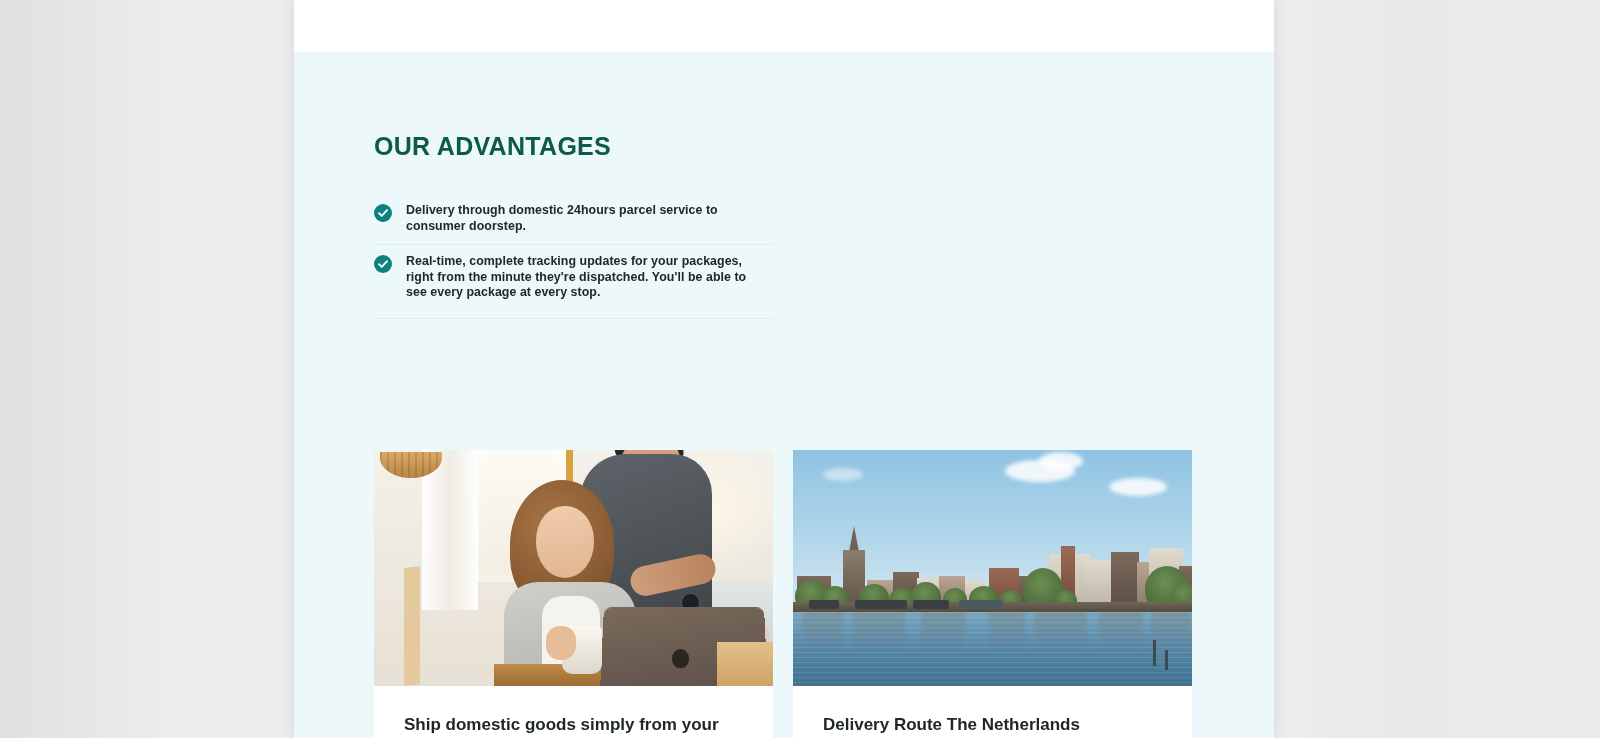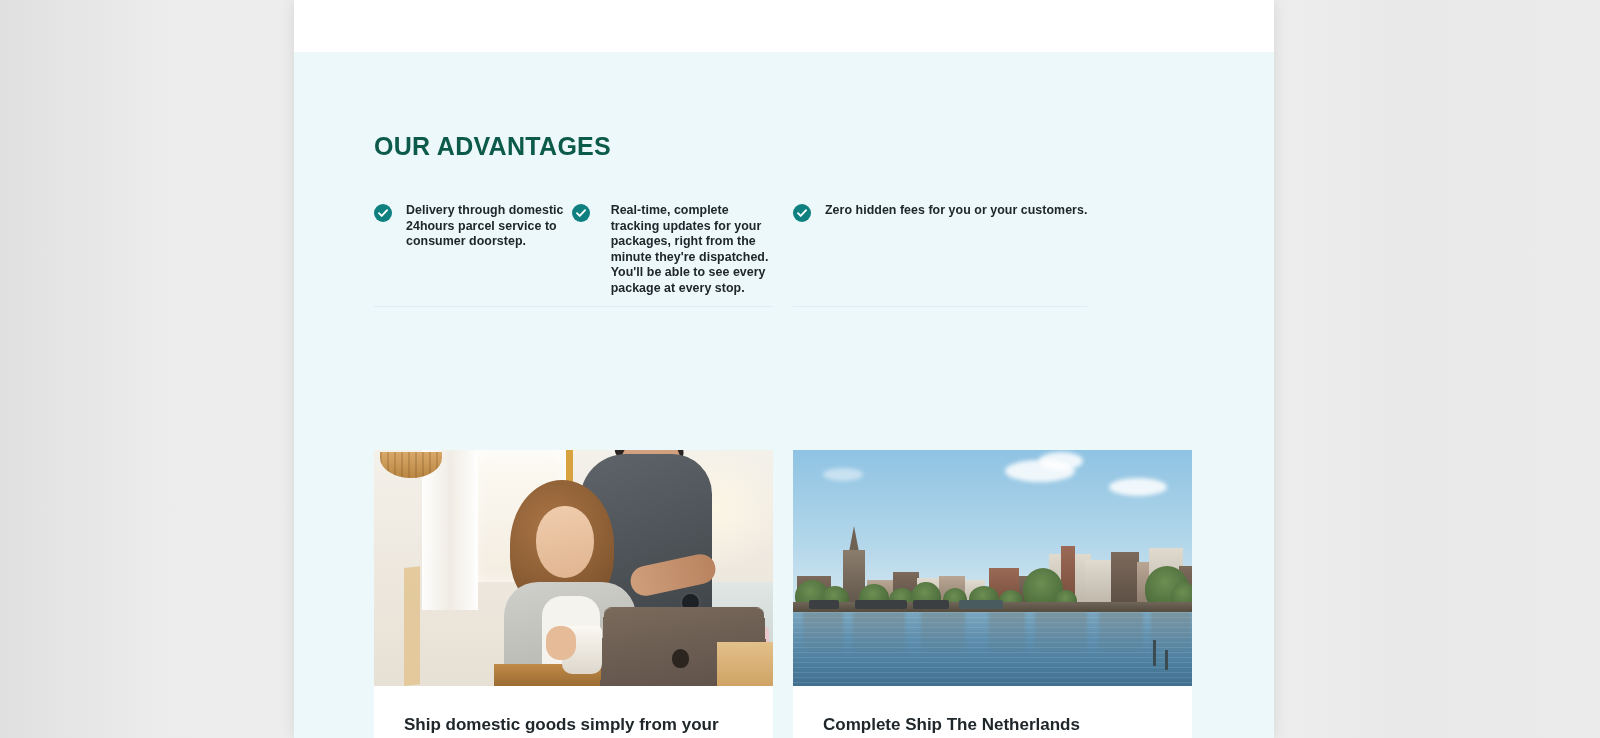--- a/index.html
+++ b/index.html
@@ -80,21 +80,21 @@
     position: absolute;
     left: 0;
     top: 142px;
     width: 818px;
     display: flex;
     gap: 20px;
   }
   .adv-col {
     width: 399px;
     display: flex;
-    flex-direction: row;
+    flex-direction: column;
   }
 
   .adv-item {
     display: flex;
     align-items: flex-start;
     padding: 9px 0 10px 0;
     border-bottom: 1px solid #dfeef2;
     min-height: 43px;
     box-sizing: border-box;
   }
@@ -454,44 +454,35 @@
               <span class="check-icon">
                 <svg viewBox="0 0 18 18" xmlns="http://www.w3.org/2000/svg">
                   <circle cx="9" cy="9" r="9" fill="#0e8080"></circle>
                   <path d="M5 9.2 L7.7 11.9 L13.1 6.2" fill="none" stroke="#ffffff" stroke-width="1.9" stroke-linecap="round" stroke-linejoin="round"></path>
                 </svg>
               </span>
               <span class="adv-text">Delivery through domestic 24hours parcel service to consumer doorstep.</span>
             </div>
 
 
-            <div class="adv-item" style="min-height:74px;gap:7px;">
+            <div class="adv-item" style="min-height:74px;">
               <span class="check-icon">
                 <svg viewBox="0 0 18 18" xmlns="http://www.w3.org/2000/svg">
                   <circle cx="9" cy="9" r="9" fill="#0e8080"></circle>
                   <path d="M5 9.2 L7.7 11.9 L13.1 6.2" fill="none" stroke="#ffffff" stroke-width="1.9" stroke-linecap="round" stroke-linejoin="round"></path>
                 </svg>
               </span>
               <span class="adv-text">Real-time, complete tracking updates for your packages, right from the minute they're dispatched. You'll be able to see every package at every stop.</span>
             </div>
 
           </div>
 
           <div class="adv-col">
 
 
-            <div class="adv-item">
-              <span class="check-icon">
-                <svg viewBox="0 0 18 18" xmlns="http://www.w3.org/2000/svg">
-                  <circle cx="9" cy="9" r="9" fill="#0e8080"></circle>
-                  <path d="M5 9.2 L7.7 11.9 L13.1 6.2" fill="none" stroke="#ffffff" stroke-width="1.9" stroke-linecap="round" stroke-linejoin="round"></path>
-                </svg>
-              </span>
-              <span class="adv-text">Zero hidden fees for you or your customers.</span>
-            </div>
 
             <div class="adv-item blank" style="min-height:74px;"></div>
 
           </div>
 
         </div>
 
         <div class="cards-row">
 
           <div class="card">
@@ -583,21 +574,21 @@
                 <div class="pc-refl" style="left:128px; width:44px;"></div>
                 <div class="pc-refl" style="left:196px; width:36px;"></div>
                 <div class="pc-refl" style="left:242px; width:52px;"></div>
                 <div class="pc-refl" style="left:306px; width:44px;"></div>
                 <div class="pc-refl" style="left:358px; width:40px;"></div>
                 <div class="pc-post" style="left:360px;"></div>
                 <div class="pc-post" style="left:372px; top:200px; height:20px;"></div>
               </div>
             </div>
             <div class="card-body">
-              <h3 class="card-title">Complete Ship The Netherlands</h3>
+              <h3 class="card-title">Delivery Route The Netherlands</h3>
             </div>
           </div>
 
         </div>
 
       </div>
     </section>
 
   </div>
 </div>

